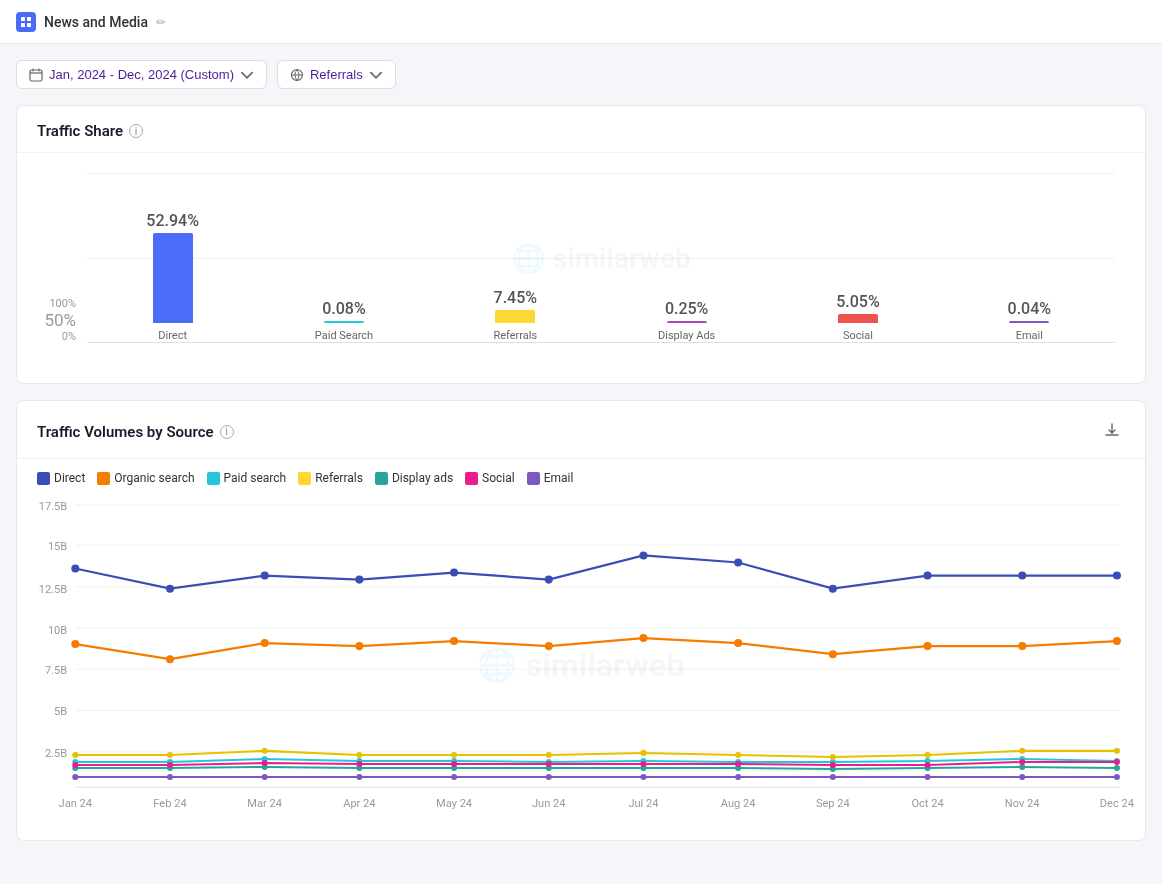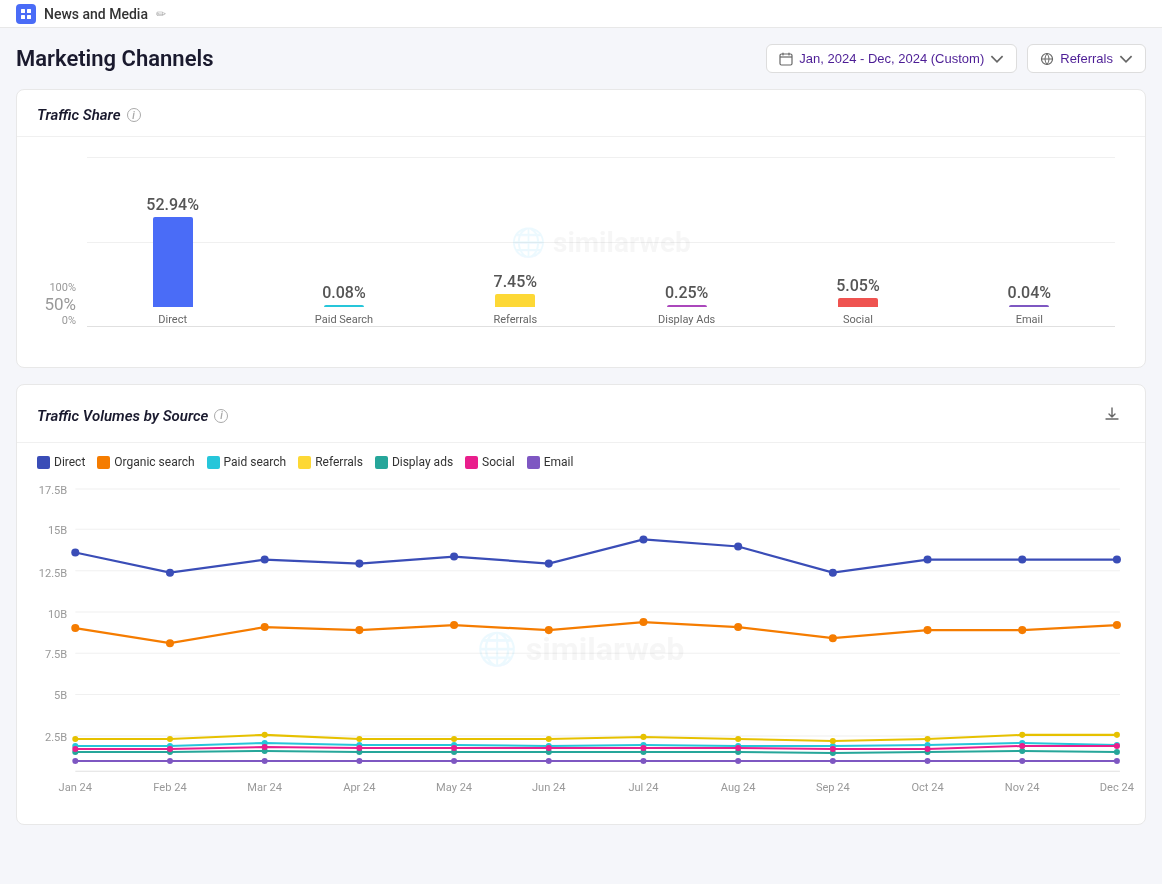--- a/index.html
+++ b/index.html
@@ -5,21 +5,21 @@
     * { box-sizing: border-box; margin: 0; padding: 0; }
     body { font-family: -apple-system, BlinkMacSystemFont, 'Segoe UI', Roboto, sans-serif; background: #f5f6fa; color: #333; font-size: 13px; }
 
     .top-bar {
       background: #fff;
       border-bottom: 1px solid #e8e8e8;
       padding: 8px 16px;
       display: flex;
       align-items: center;
       gap: 8px;
-      height: 28px;
+      height: 44px;
     }
     .top-bar-icon {
       width: 20px; height: 20px;
       background: #4a6cf7;
       border-radius: 4px;
       display: flex; align-items: center; justify-content: center;
       color: white; font-size: 11px;
     }
     .top-bar-title { font-size: 14px; font-weight: 500; color: #333; }
     .top-bar-edit { color: #aaa; font-size: 12px; cursor: pointer; }
@@ -45,21 +45,21 @@
 
     .card {
       background: #fff;
       border-radius: 8px;
       border: 1px solid #e8e8e8;
       margin-bottom: 16px;
     }
     .card-header {
       padding: 16px 20px 12px;
       border-bottom: 1px solid #f0f0f0;
-      display: flex; align-items: center; justify-content: space-between; font-style: italic;
+      display: flex; align-items: center; justify-content: space-between;
     }
     .card-title {
       font-size: 15px; font-weight: 600; color: #1a1a2e;
       display: flex; align-items: center; gap: 6px;
     }
     .info-icon {
       width: 14px; height: 14px; border-radius: 50%;
       border: 1px solid #aaa; color: #aaa;
       display: inline-flex; align-items: center; justify-content: center;
       font-size: 10px; cursor: pointer;
@@ -134,21 +134,20 @@
       <rect x="7" y="7" width="4" height="4" fill="white" rx="0.5"></rect>
     </svg>
   </div>
   <span class="top-bar-title">News and Media</span>
   <span class="top-bar-edit">✏</span>
 </div>
 
 <div class="main-content">
 
   <div class="page-header">
-    <h1 class="page-title">Marketing Channels</h1>
     <div class="header-controls">
       <button class="control-btn">
         <svg viewBox="0 0 14 14" fill="none">
           <rect x="1" y="2" width="12" height="11" rx="1.5" stroke="#666" stroke-width="1.2"></rect>
           <path d="M1 5h12" stroke="#666" stroke-width="1.2"></path>
           <path d="M4 1v2M10 1v2" stroke="#666" stroke-width="1.2" stroke-linecap="round"></path>
         </svg>
         <span>Jan, 2024 - Dec, 2024 (Custom)</span>
         <svg viewBox="0 0 10 6" width="10" height="6">
             <path d="M1 1l4 4 4-4" stroke="#666" stroke-width="1.2" fill="none"></path>

